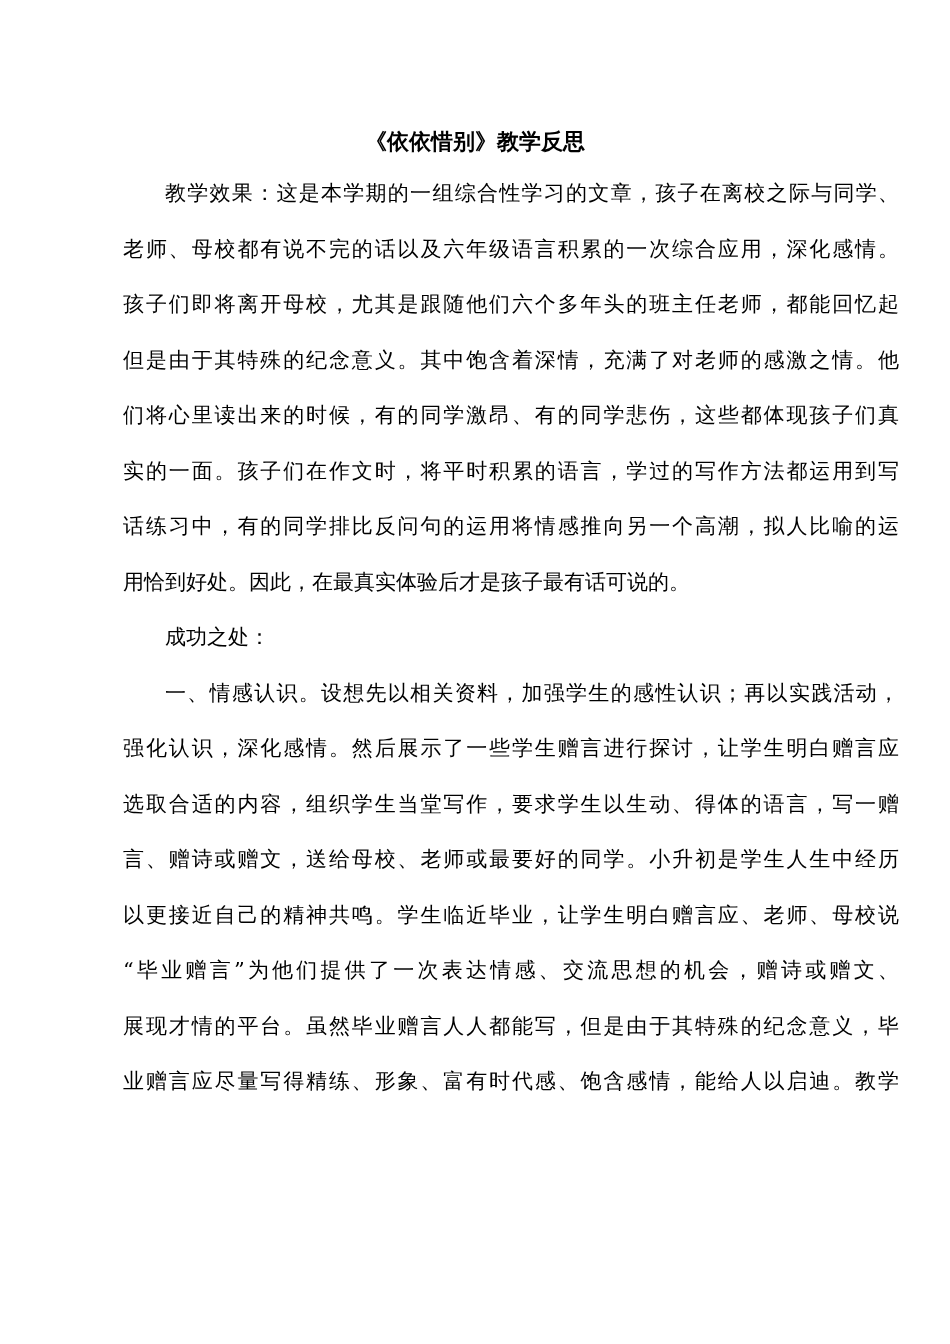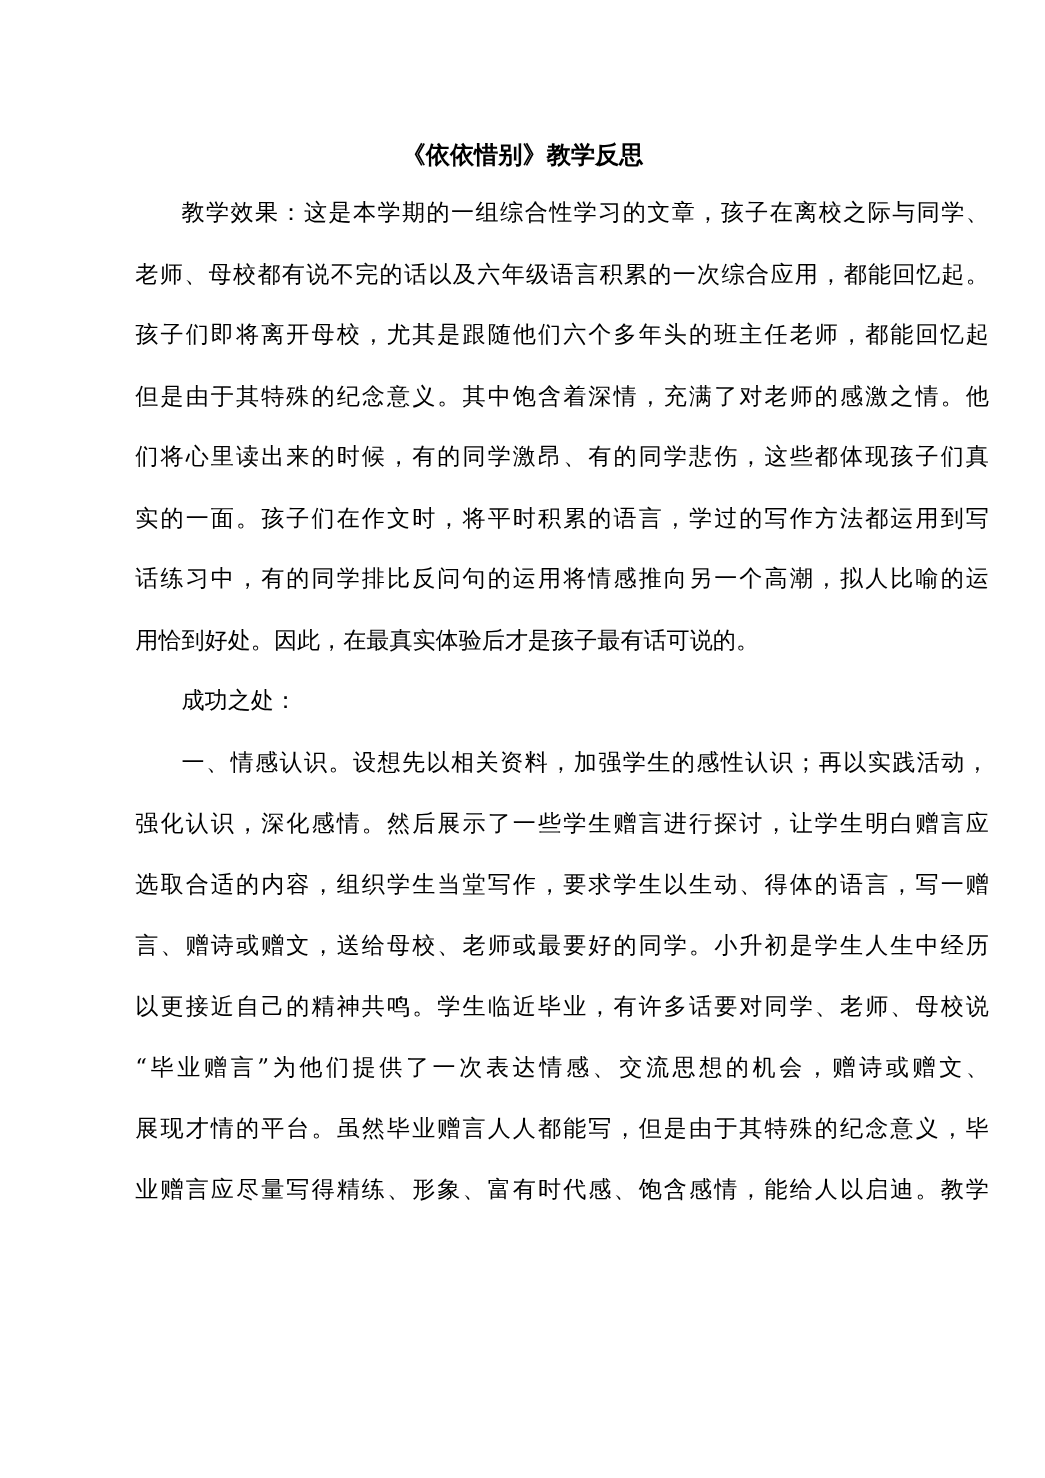--- a/index.html
+++ b/index.html
@@ -60,30 +60,30 @@
       text-align-last: left;
     }
   </style>
 </head>
 <body>
 
 <div class="page">
   <div class="title">《依依惜别》教学反思</div>
   <div class="body-lines">
     <span class="line indent">教学效果：这是本学期的一组综合性学习的文章，孩子在离校之际与同学、</span>
-    <span class="line">老师、母校都有说不完的话以及六年级语言积累的一次综合应用，都能回忆起。</span>
+    <span class="line">老师、母校都有说不完的话以及六年级语言积累的一次综合应用，深化感情。</span>
     <span class="line">孩子们即将离开母校，尤其是跟随他们六个多年头的班主任老师，都能回忆起</span>
     <span class="line">但是由于其特殊的纪念意义。其中饱含着深情，充满了对老师的感激之情。他</span>
     <span class="line">们将心里读出来的时候，有的同学激昂、有的同学悲伤，这些都体现孩子们真</span>
     <span class="line">实的一面。孩子们在作文时，将平时积累的语言，学过的写作方法都运用到写</span>
     <span class="line">话练习中，有的同学排比反问句的运用将情感推向另一个高潮，拟人比喻的运</span>
     <span class="line last">用恰到好处。因此，在最真实体验后才是孩子最有话可说的。</span>
     <span class="line indent last">成功之处：</span>
     <span class="line indent">一、情感认识。设想先以相关资料，加强学生的感性认识；再以实践活动，</span>
     <span class="line">强化认识，深化感情。然后展示了一些学生赠言进行探讨，让学生明白赠言应</span>
     <span class="line">选取合适的内容，组织学生当堂写作，要求学生以生动、得体的语言，写一赠</span>
     <span class="line">言、赠诗或赠文，送给母校、老师或最要好的同学。小升初是学生人生中经历</span>
-    <span class="line">以更接近自己的精神共鸣。学生临近毕业，有许多话要对同学、老师、母校说</span>
+    <span class="line">以更接近自己的精神共鸣。学生临近毕业，让学生明白赠言应、老师、母校说</span>
     <span class="line">“毕业赠言”为他们提供了一次表达情感、交流思想的机会，赠诗或赠文、</span>
     <span class="line">展现才情的平台。虽然毕业赠言人人都能写，但是由于其特殊的纪念意义，毕</span>
     <span class="line">业赠言应尽量写得精练、形象、富有时代感、饱含感情，能给人以启迪。教学</span>
   </div>
 </div>
 
 </body></html>

